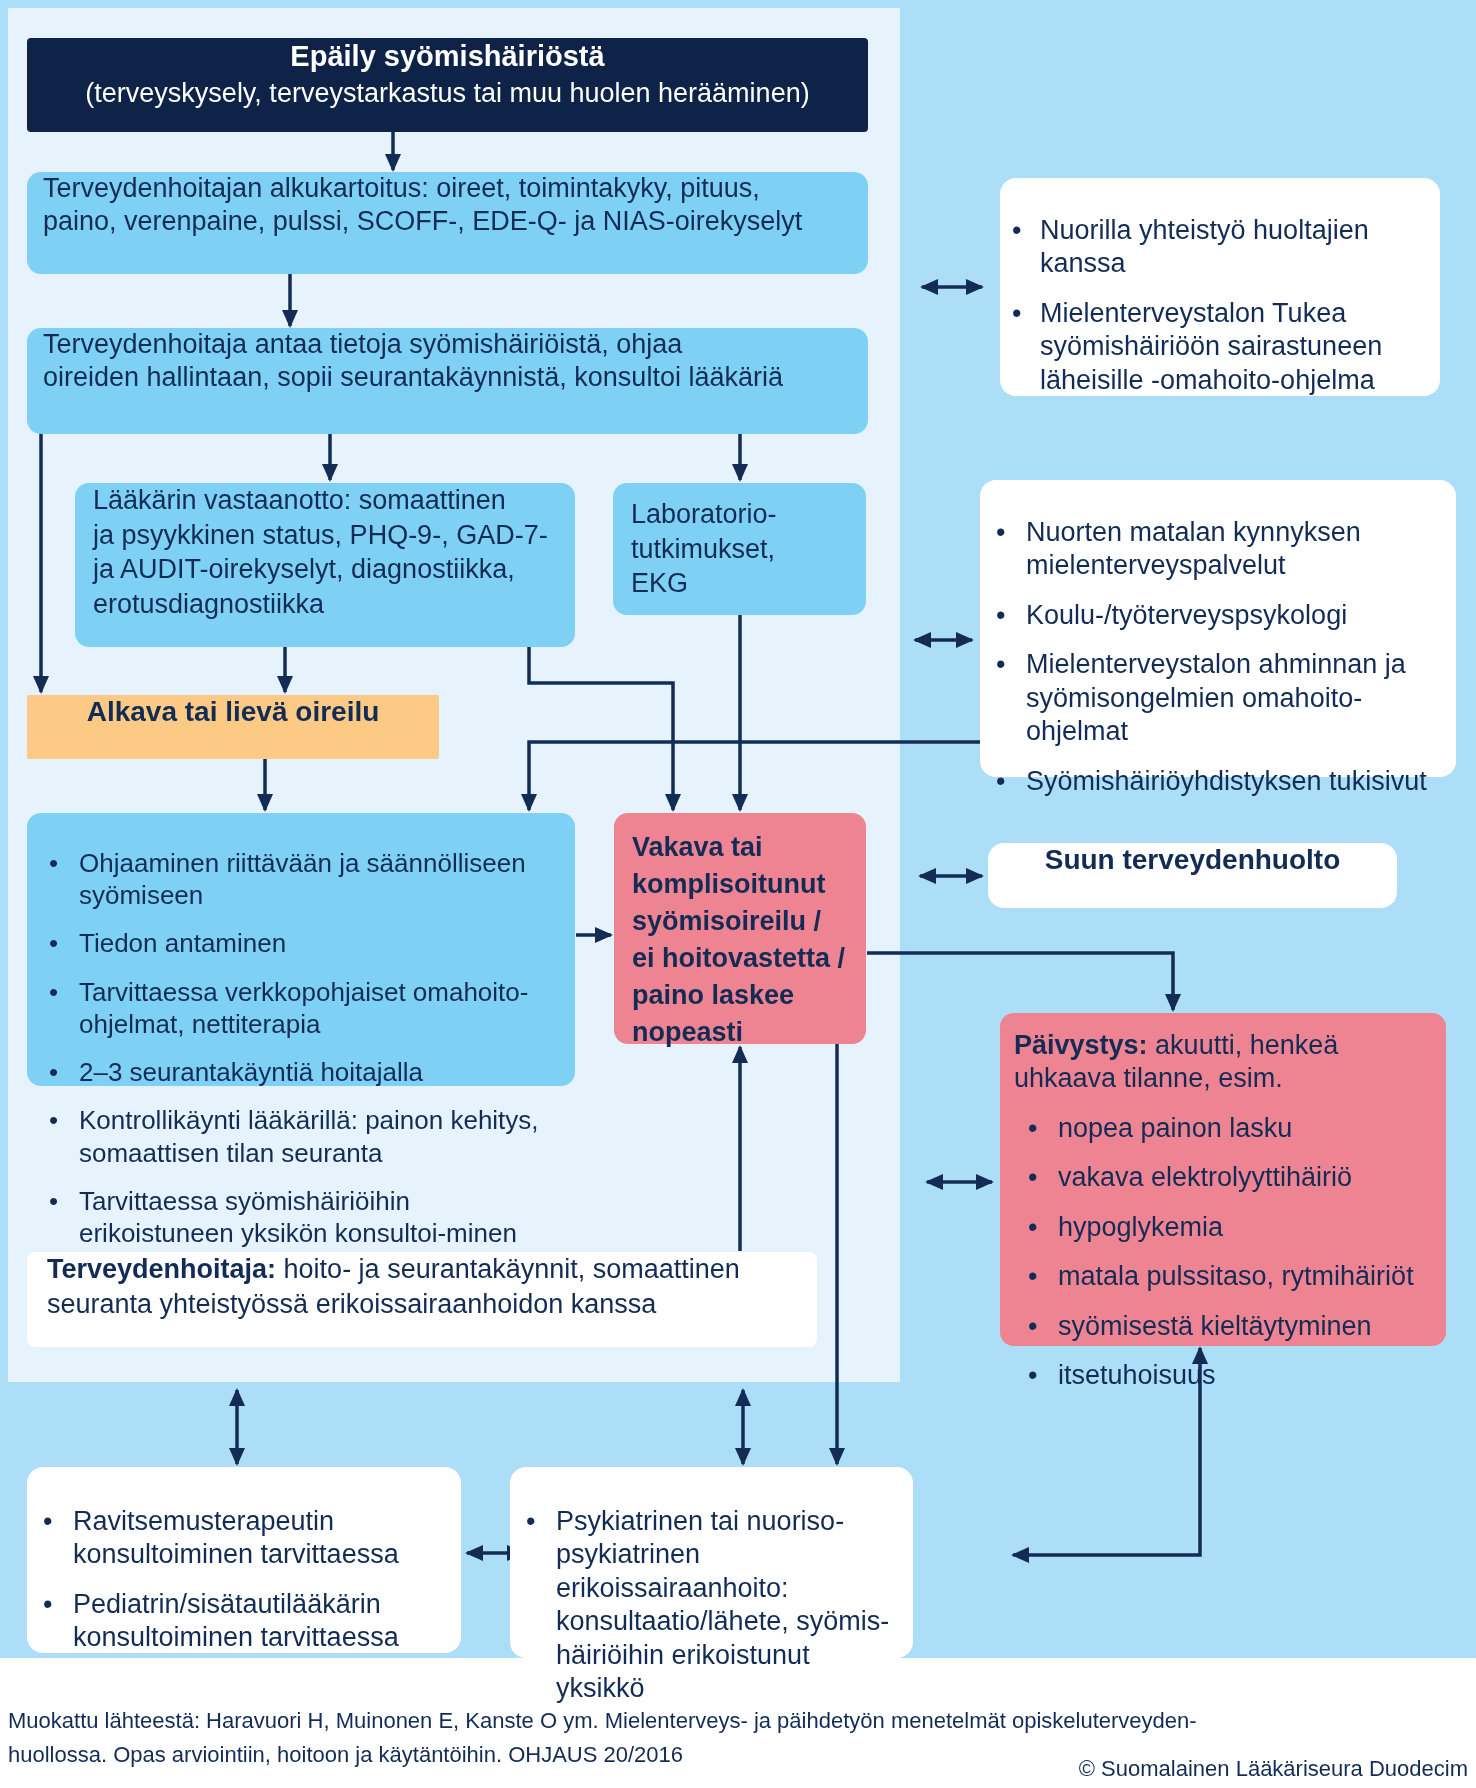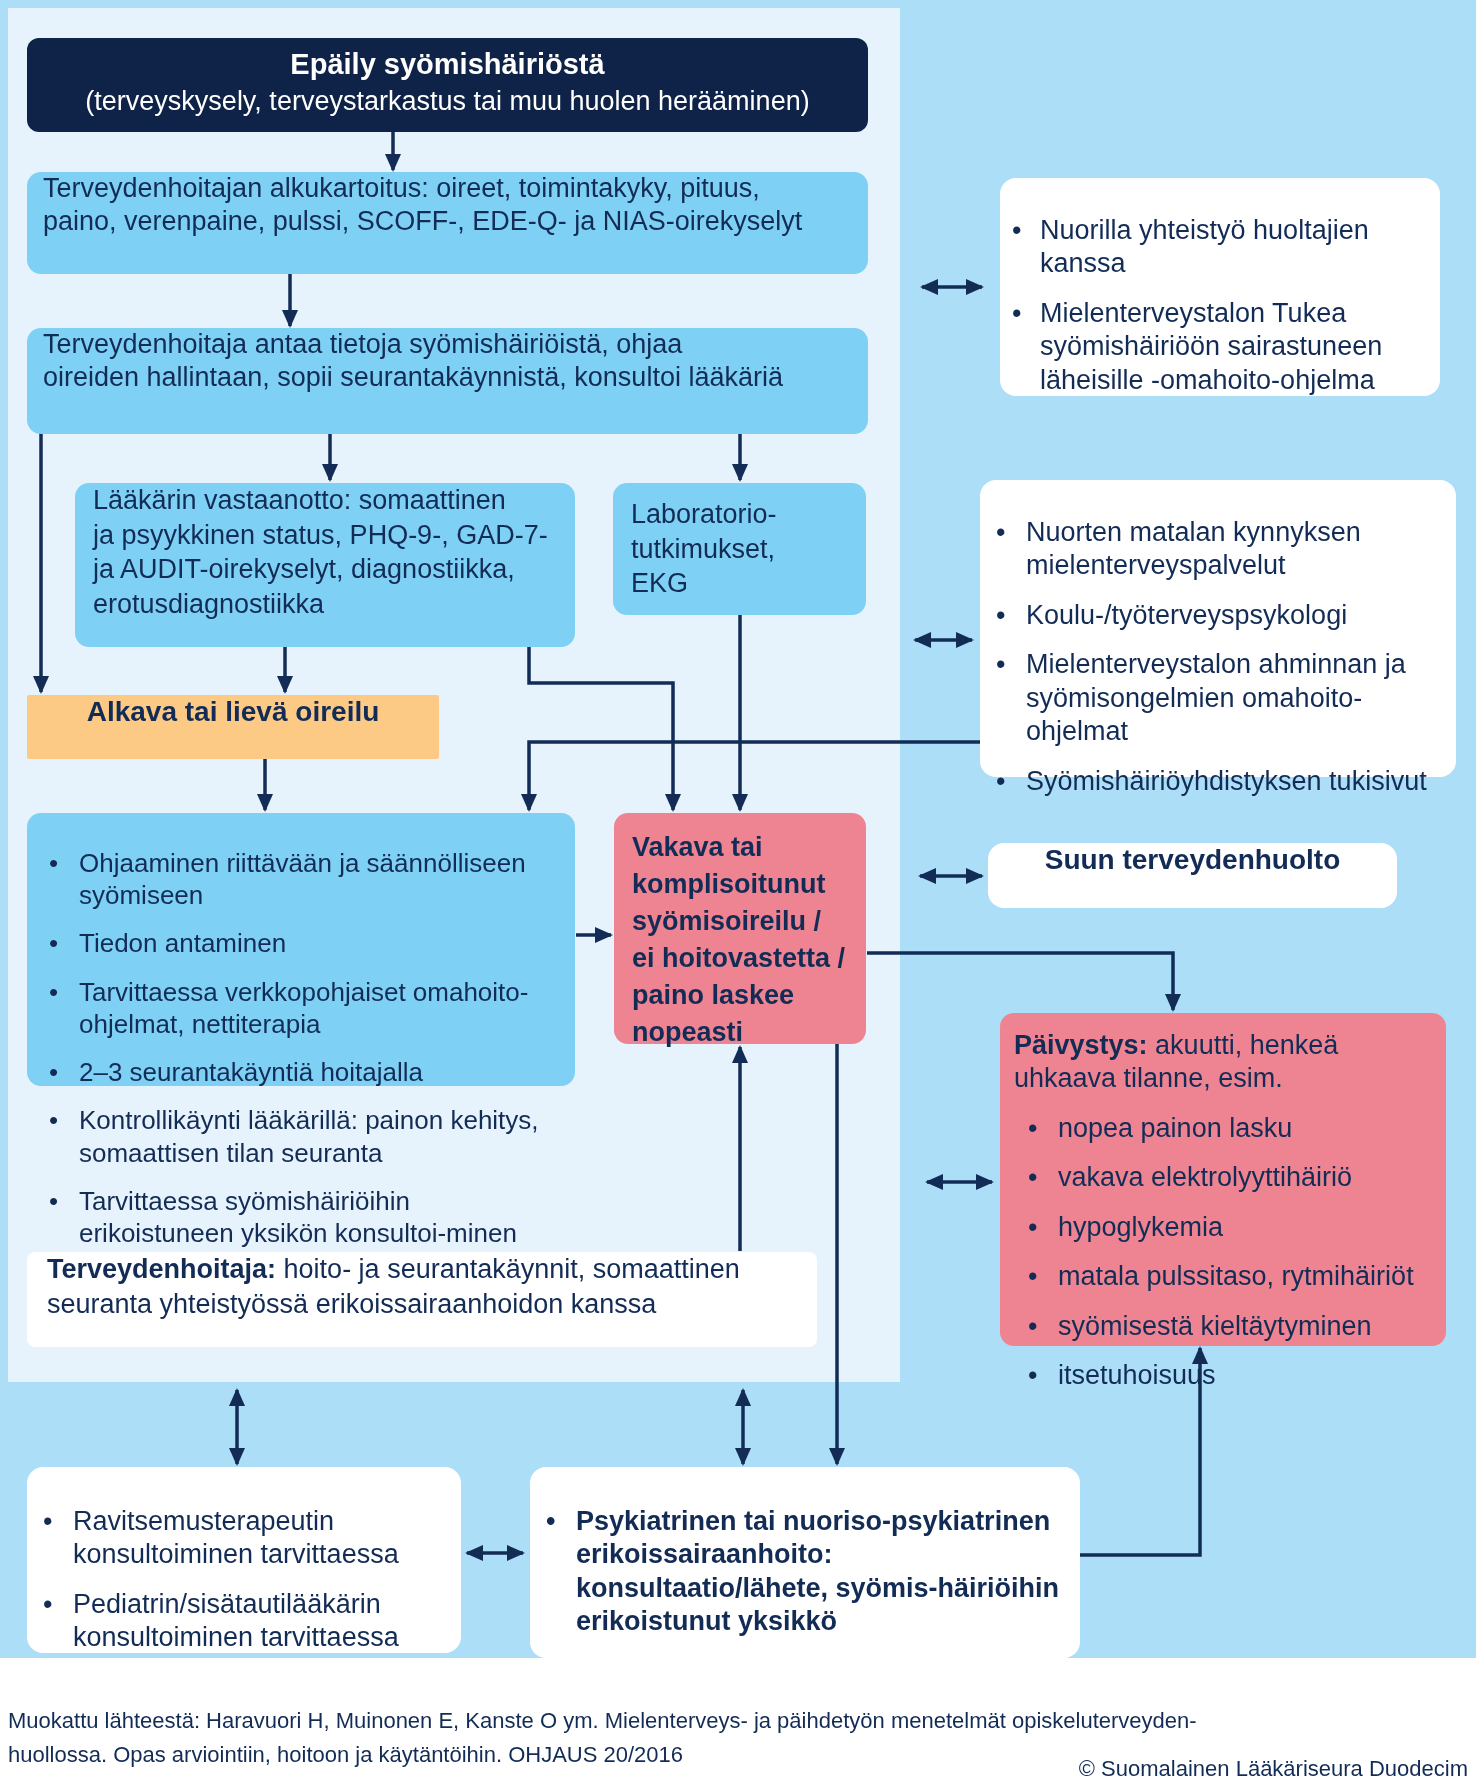--- a/index.html
+++ b/index.html
@@ -13,39 +13,39 @@
   svg.connectors{position:absolute;left:0;top:0;z-index:2;}
   .box{position:absolute;box-sizing:border-box;z-index:3;font-size:27px;line-height:1.24;}
   .pre{white-space:pre-line;}
   .blue{background:#7ed1f4;border-radius:14px;}
   .white{background:#ffffff;border-radius:16px;}
   .pink{background:#ee8391;border-radius:14px;}
   .flexc{display:flex;align-items:flex-start;}
   .ctr{justify-content:center;text-align:center;}
   .bold{font-weight:700;}
 
-  .b-suspicion{left:27px;top:38px;width:841px;height:94px;background:#0e2347;border-radius:12px;
-    color:#ffffff;text-align:center;padding-top:8px;}
+  .b-suspicion{left:27px;top:38px;width:841px;height:94px;background:#0e2347;border-radius:4px;
+    color:#ffffff;text-align:center;padding-top:0;}
   .b-suspicion .ttl{font-weight:700;font-size:29px;line-height:1.3;}
   .b-suspicion .sub{font-size:27px;line-height:1.3;}
   .b-assess{left:27px;top:172px;width:841px;height:102px;padding:0 16px;}
   .b-inform{left:27px;top:328px;width:841px;height:106px;padding:0 16px;}
   .b-doctor{left:75px;top:483px;width:500px;height:164px;padding:0 18px;line-height:1.28;}
   .b-lab{left:613px;top:483px;width:253px;height:132px;padding:14px 18px;line-height:1.28;}
   .b-mild{left:27px;top:695px;width:412px;height:64px;background:#fcca85;border-radius:2px;
     font-weight:700;font-size:28px;}
   .b-mildcare{left:27px;top:813px;width:548px;height:273px;padding:18px 6px;font-size:26px;}
   .b-severe{left:614px;top:813px;width:252px;height:231px;padding:16px 18px;font-weight:700;line-height:1.37;}
   .b-nurse2{left:27px;top:1252px;width:790px;height:95px;background:#ffffff;border-radius:8px;padding:0 20px;line-height:1.3;}
   .w-guardians{left:1000px;top:178px;width:440px;height:218px;padding:20px 14px 0 0;}
   .w-lowthr{left:980px;top:480px;width:476px;height:297px;padding:20px 6px 0 0;}
   .w-oral{left:988px;top:843px;width:409px;height:65px;font-weight:700;font-size:28px;}
   .w-emerg{left:1000px;top:1013px;width:446px;height:333px;padding:16px 14px;}
   .w-nutri{left:27px;top:1467px;width:434px;height:186px;padding:22px 6px 0 0;}
-  .w-psych{left:530px;top:1467px;width:550px;height:191px;padding:22px 10px 0 0;font-weight:bold;}
+  .w-psych{left:510px;top:1467px;width:403px;height:191px;padding:22px 10px 0 0;}
 
   ul.blt{list-style:none;margin:0;padding:0;}
   ul.blt li{position:relative;padding-left:46px;margin:16px 0 2px 0;}
   ul.blt li::before{content:"\2022";position:absolute;left:16px;top:0;}
   .w-guardians ul.blt li{padding-left:40px;}
   .w-guardians ul.blt li::before{left:12px;}
   .w-emerg ul.blt li{padding-left:44px;}
   .w-emerg ul.blt li::before{left:14px;}
   .emerg-title{margin-bottom:4px;}
 

